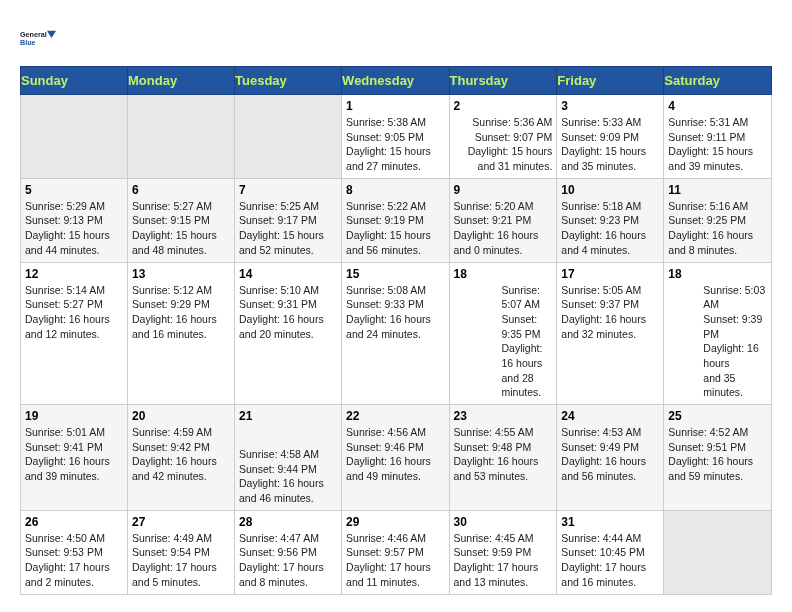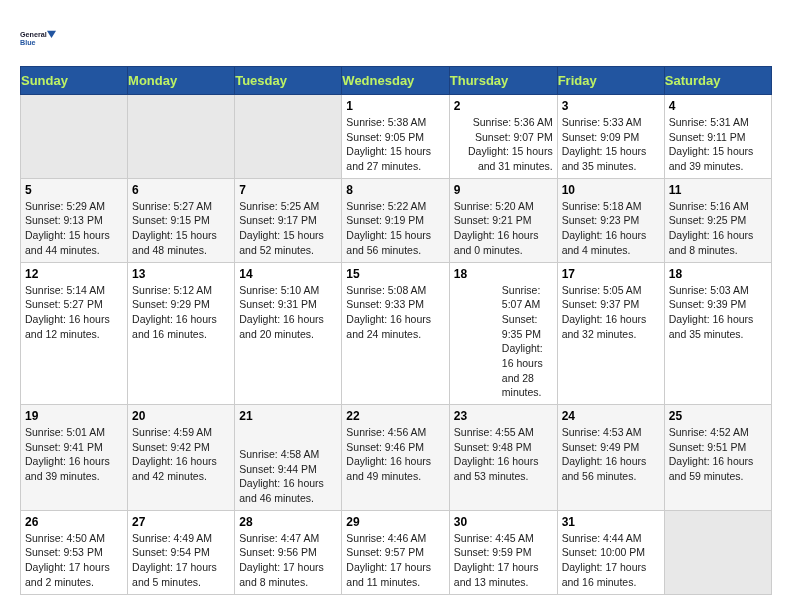--- a/index.html
+++ b/index.html
@@ -228,21 +228,21 @@
         </td>
         <td>
           <div class="day-num">17</div>
           <div class="day-info" style="white-space: pre-line;">Sunrise: 5:05 AM
 Sunset: 9:37 PM
 Daylight: 16 hours
 and 32 minutes.</div>
         </td>
         <td>
           <div class="day-num">18</div>
-          <div class="day-info" style="white-space: pre-line;">Sunrise: 5:03 AM
+          <div class="day-info" style="white-space: pre-line; margin-left: 35px;">Sunrise: 5:03 AM
 Sunset: 9:39 PM
 Daylight: 16 hours
 and 35 minutes.</div>
         </td>
       </tr>
       <tr>
         <td>
           <div class="day-num">19</div>
           <div class="day-info" style="white-space: pre-line;">Sunrise: 5:01 AM
 Sunset: 9:41 PM
@@ -324,20 +324,20 @@
         <td>
           <div class="day-num">30</div>
           <div class="day-info" style="white-space: pre-line;">Sunrise: 4:45 AM
 Sunset: 9:59 PM
 Daylight: 17 hours
 and 13 minutes.</div>
         </td>
         <td>
           <div class="day-num">31</div>
           <div class="day-info" style="white-space: pre-line;">Sunrise: 4:44 AM
-Sunset: 10:00 PM
+Sunset: 10:45 PM
 Daylight: 17 hours
 and 16 minutes.</div>
         </td>
         <td class="empty-cell"></td>
       </tr>
     </tbody>
 </table>
 
 </body></html>

